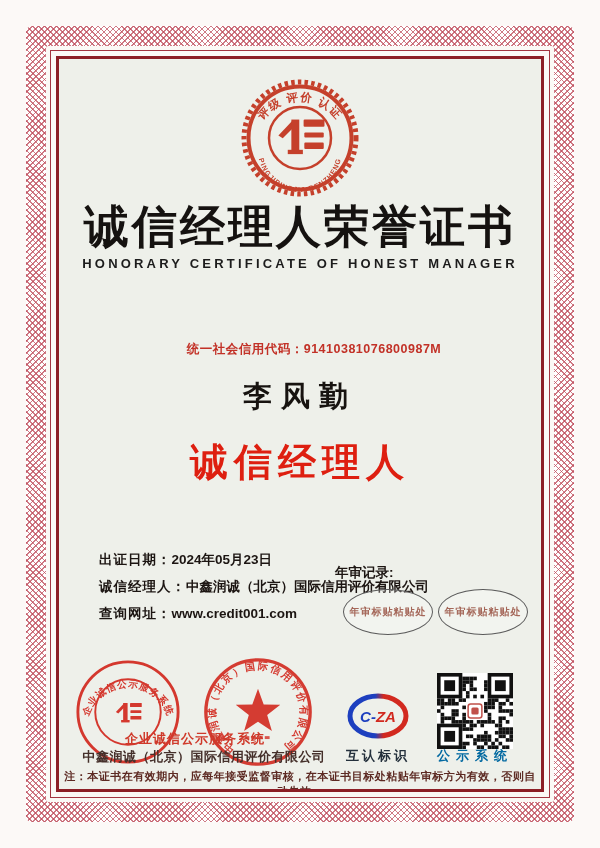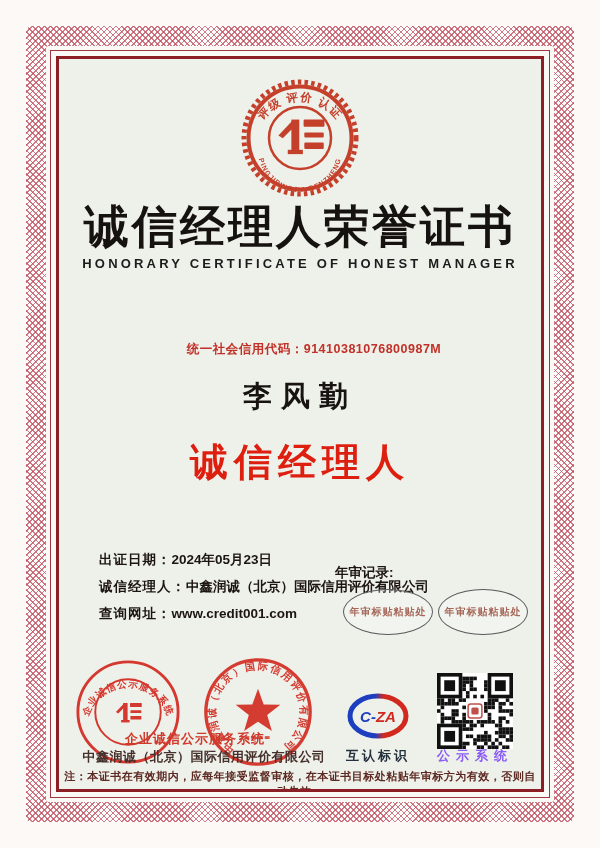--- a/index.html
+++ b/index.html
@@ -42,21 +42,21 @@
     font-size:10px;color:#a5685a;font-weight:700;letter-spacing:1px;background:rgba(255,255,255,.25);}
   .sticker.s1{left:284px;} .sticker.s2{left:379px;}
 
   
   .seal-left{left:16px;top:600px;}
   .seal-star{left:143px;top:597px;}
   .caption1{top:671px;left:16px;width:240px;text-align:center;font-size:13px;font-weight:800;color:#cf392a;letter-spacing:1px;}
   .caption2{top:689px;left:0px;width:290px;text-align:center;font-size:13px;font-weight:800;color:#45302b;letter-spacing:.5px;}
   .cza{left:288px;top:634px;}
   .cza-label{top:688px;left:283px;width:72px;text-align:center;font-size:13px;font-weight:800;color:#24303c;letter-spacing:3px;font-family:Liberation Serif, serif;}
-  .qr-label{top:688px;left:374px;width:84px;text-align:center;font-size:13px;font-weight:800;color:#8b5cf6;letter-spacing:6px;}
+  .qr-label{top:688px;left:374px;width:84px;text-align:center;font-size:13px;font-weight:800;color:#0369a1;letter-spacing:6px;}
   #qr{left:378px;top:614px;}
 
   .note{top:710px;font-size:11px;font-weight:700;color:#5d2a23;letter-spacing:.5px;}
 </style>
 </head>
 <body>
 
 <div class="page">
   <div class="lace-band"></div>
   <div class="lace-cover"></div>

